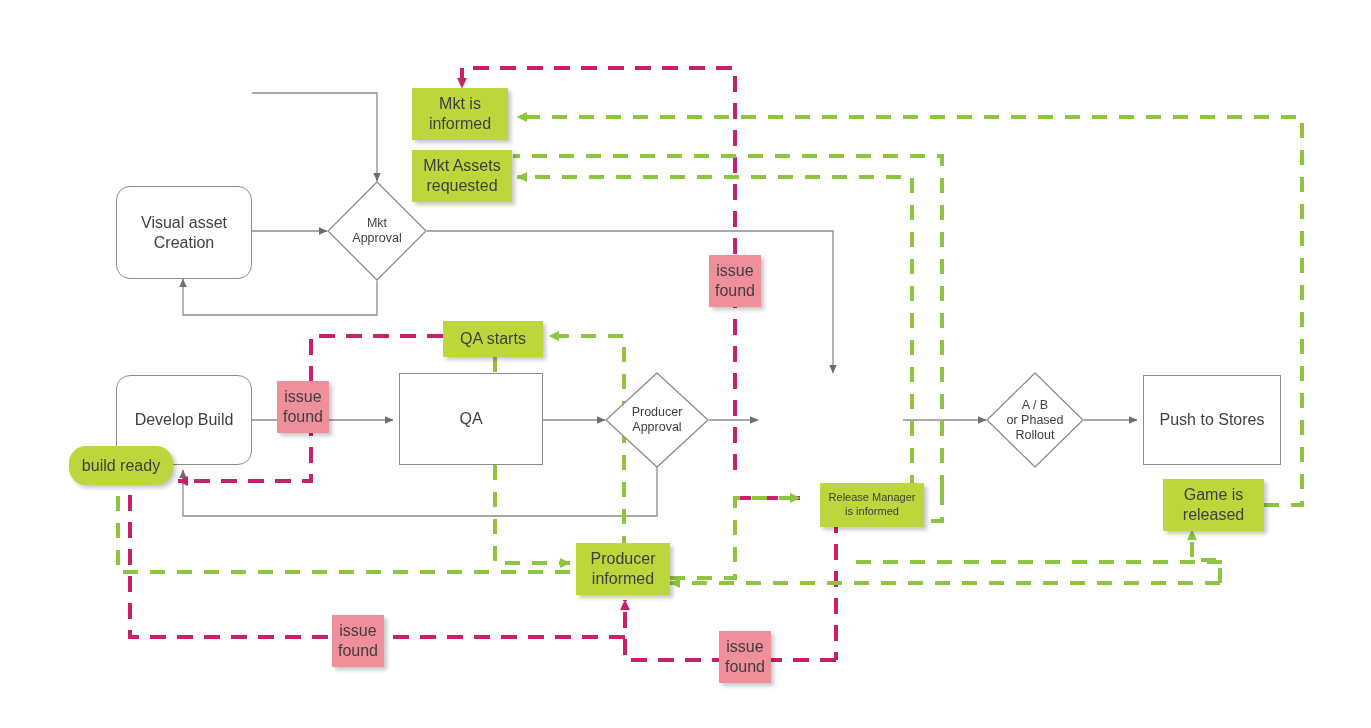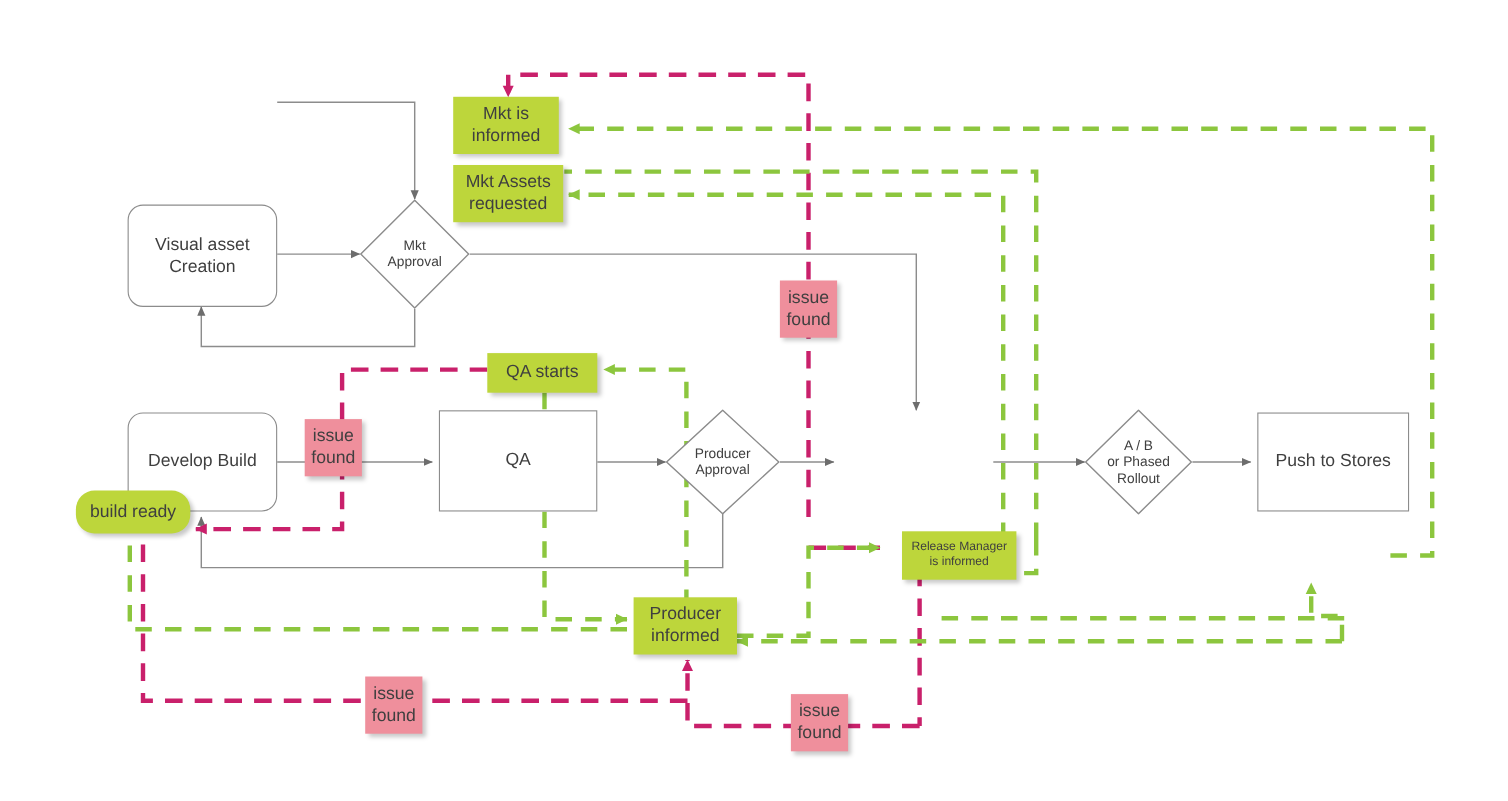--- a/index.html
+++ b/index.html
@@ -233,20 +233,26 @@
     </span>
   </div>
 
   <div class="node sticky green small" style="left:800px; top:483px; width:104px; height:44px;margin-left:20px;">
     <span>
       <span>Release Manager</span><br>
       <span>is informed</span>
     </span>
   </div>
 
+  <div class="node sticky green" style="left:1163px; top:479px; width:101px; height:52px;">
+    <span>
+      <span>Game is</span><br>
+      <span>released</span>
+    </span>
+  </div>
 
   <div class="node sticky pink" style="left:709px; top:255px; width:52px; height:52px;">
     <span>
       <span>issue</span><br>
       <span>found</span>
     </span>
   </div>
 
   <div class="node sticky pink" style="left:277px; top:381px; width:52px; height:52px;">
     <span>

